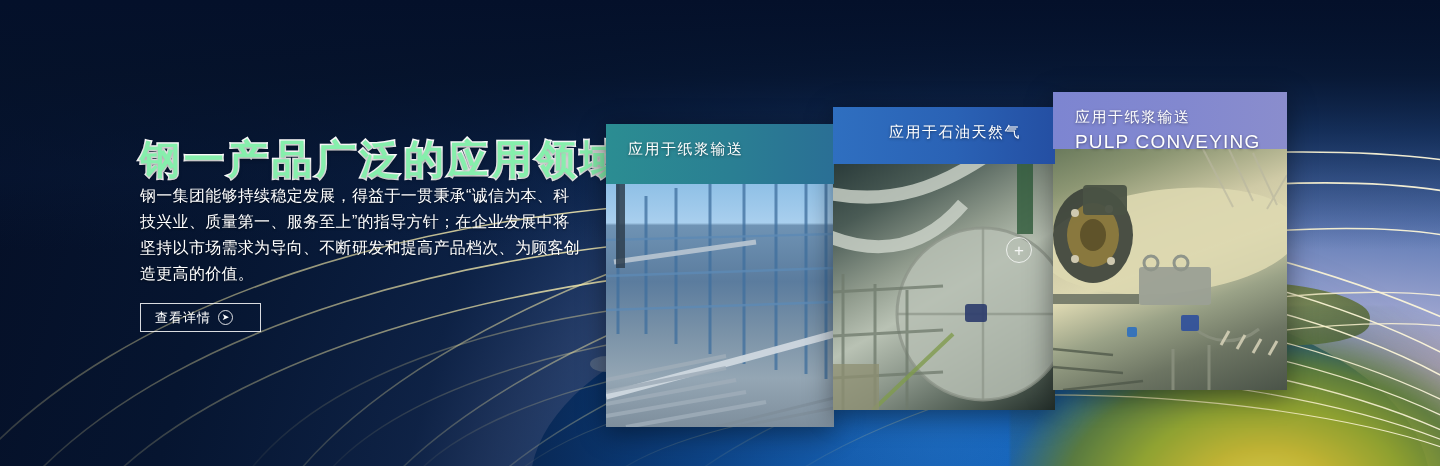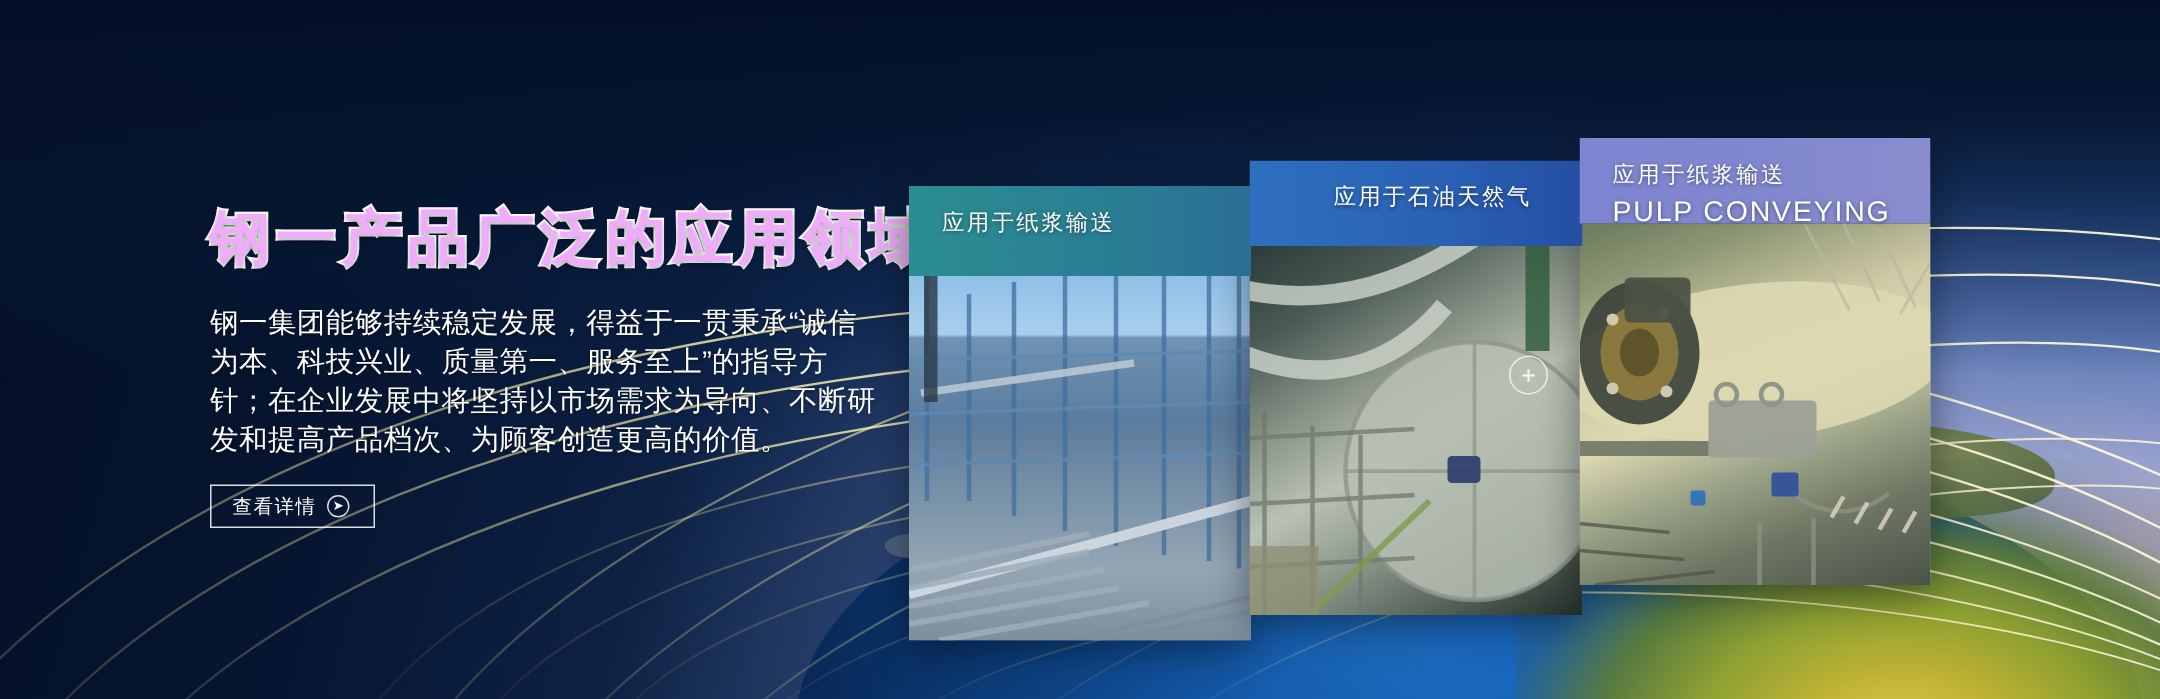--- a/index.html
+++ b/index.html
@@ -71,40 +71,40 @@
   .arcs svg{ display:block; width:1440px; height:466px; }
 
   
   .copy{
     position:absolute; left:140px; top:136px; width:460px;
   }
   .headline{
     font-size:40px;
     font-weight:bold;
     letter-spacing:4px;
-    color:#f0abfc;
+    color:#86efac;
     line-height:1.18;
     -webkit-text-stroke:3px #ffffff;
     paint-order:stroke fill;
     text-shadow:0 2px 4px rgba(0,0,0,.35);
     white-space:nowrap;
   }
   .desc{
-    margin-top:20px;
-    font-size:19px;
+    margin-top:0;
+    font-size:16px;
     line-height:26px;
     color:#ffffff;
     letter-spacing:.3px;
     width:444px;
     text-shadow:0 1px 2px rgba(0,0,0,.5);
   }
   .more-btn{
     display:inline-flex; align-items:center; gap:7px;
     margin-top:16px;
-    padding:6px 16px 6px 14px;
+    padding:6px 27px 6px 14px;
     border:1px solid rgba(255,255,255,.85);
     color:#ffffff;
     font-size:13px;
     letter-spacing:1px;
     background:transparent;
     cursor:pointer;
     line-height:1;
   }
   .more-btn .chev{
     display:inline-flex; align-items:center; justify-content:center;

